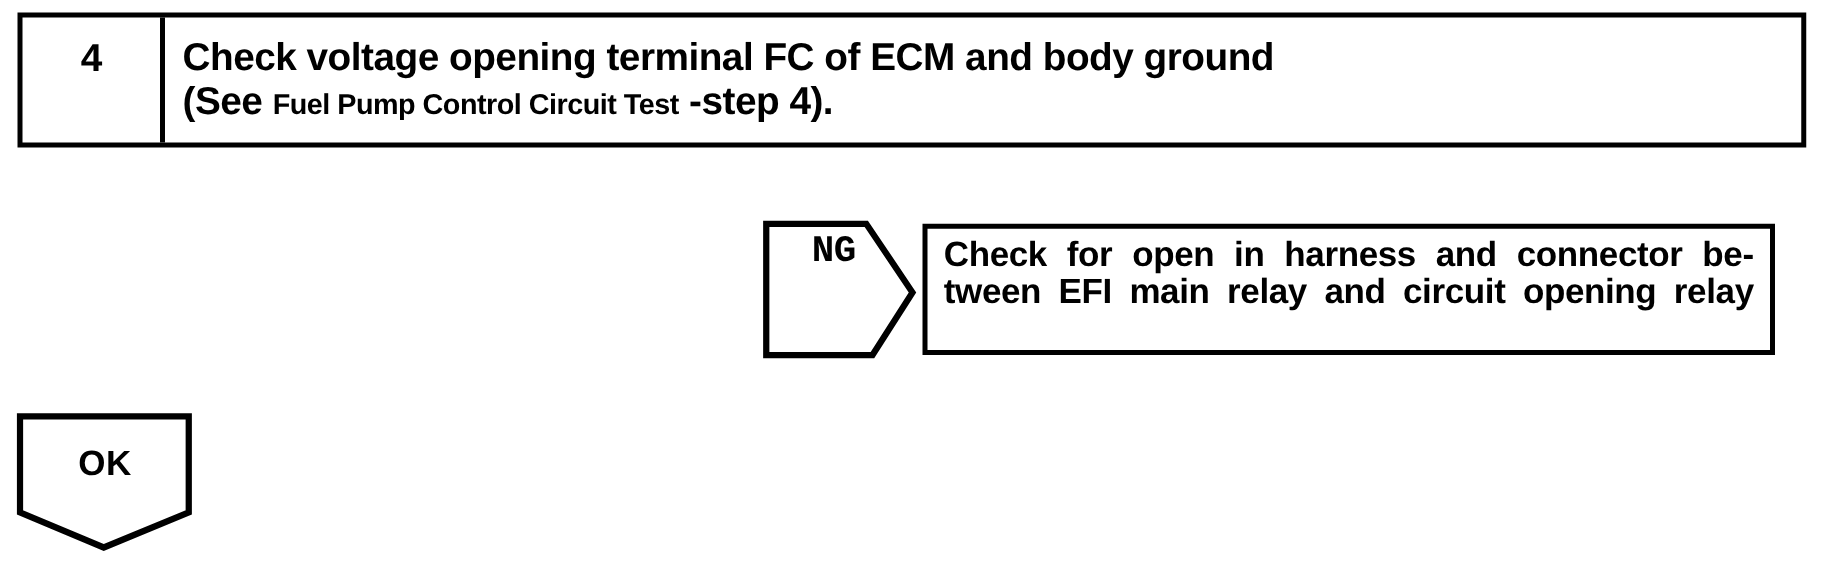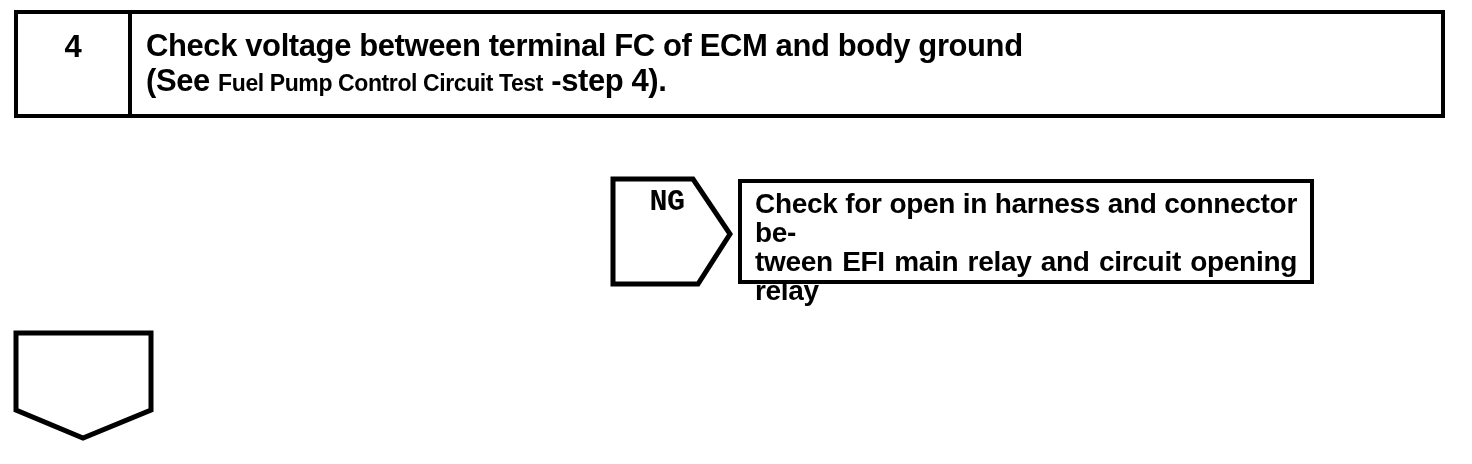--- a/index.html
+++ b/index.html
@@ -77,21 +77,21 @@
     width: 90px;
     text-align: center;
     font-size: 30px;
     letter-spacing: -0.5px;
     font-family: Liberation Mono, monospace;
   }
   .ng-box {
     position: absolute;
     left: 738px;
     top: 179px;
-    width: 576px;
+    width: 682px;
     height: 105px;
     border: 4px solid #000;
     box-sizing: border-box;
     padding: 6px 13px 2px 13px;
     background: #fff;
   }
   .ng-line {
     font-size: 28px;
     line-height: 29px;
     letter-spacing: -0.3px;
@@ -129,21 +129,21 @@
 </head>
 <body>
 
 <div class="canvas">
 
   <div class="step-box">
     <div class="step-number-cell">
       <span>4</span>
     </div>
     <div class="step-text">
-      <div class="step-title">Check voltage between terminal FC of ECM and body ground</div>
+      <div class="step-title">Check voltage opening terminal FC of ECM and body ground</div>
       <div class="step-subtitle">
         <span>(See</span>
         <span class="proc-name">Fuel Pump Control Circuit Test</span>
         <span>-step 4).</span>
       </div>
     </div>
   </div>
 
   <svg class="ng-pentagon" viewBox="0 0 124 112" xmlns="http://www.w3.org/2000/svg">
     <polygon class="shape" points="3,3 83,3 120,58 88,108 3,108"></polygon>
@@ -151,14 +151,15 @@
   <span class="ng-label">NG</span>
 
   <div class="ng-box">
     <div class="ng-line just">Check for open in harness and connector be-</div>
     <div class="ng-line just">tween EFI main relay and circuit opening relay</div>
   </div>
 
   <svg class="ok-pentagon" viewBox="0 0 142 112" xmlns="http://www.w3.org/2000/svg">
     <polygon class="shape" points="3,3 138,3 138,80 70,108 3,80"></polygon>
   </svg>
+  <span class="ok-label">OK</span>
 
 </div>
 
 </body></html>

